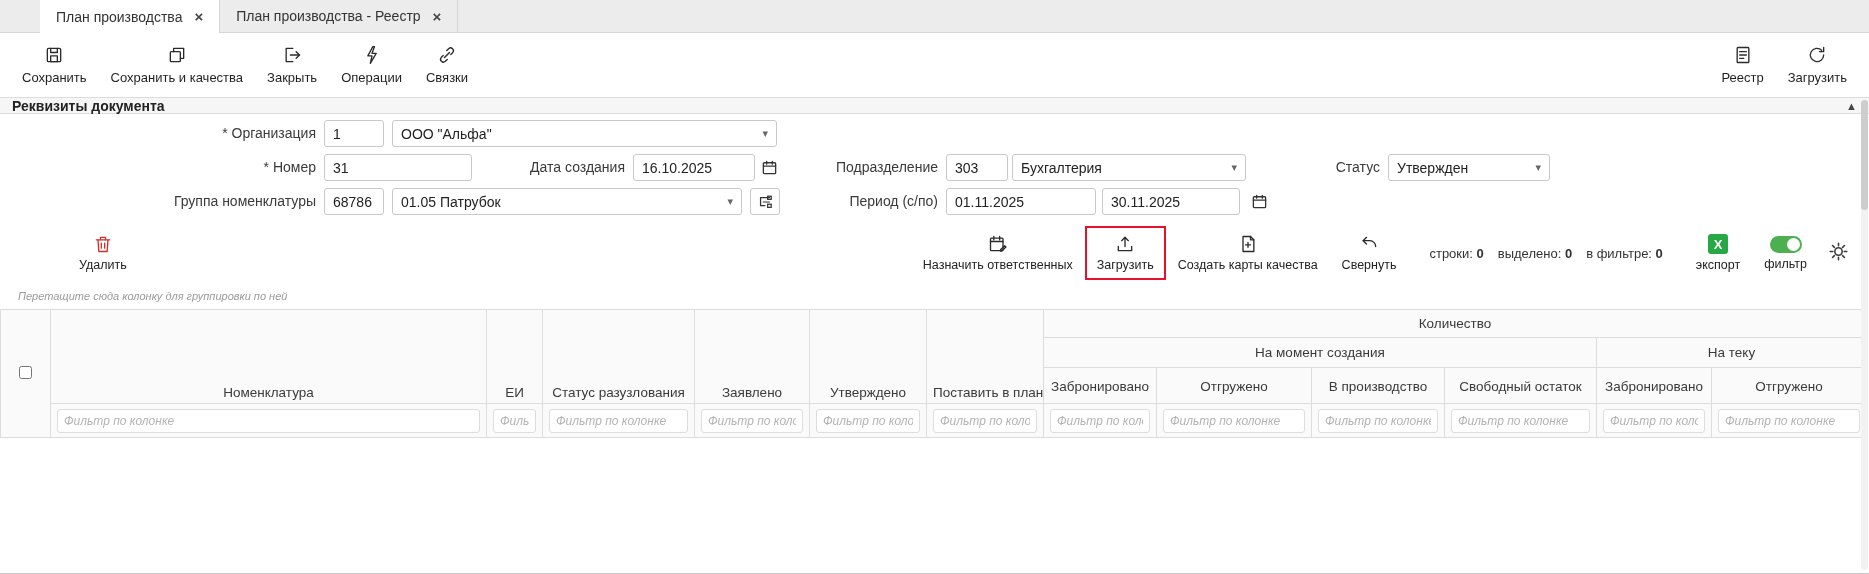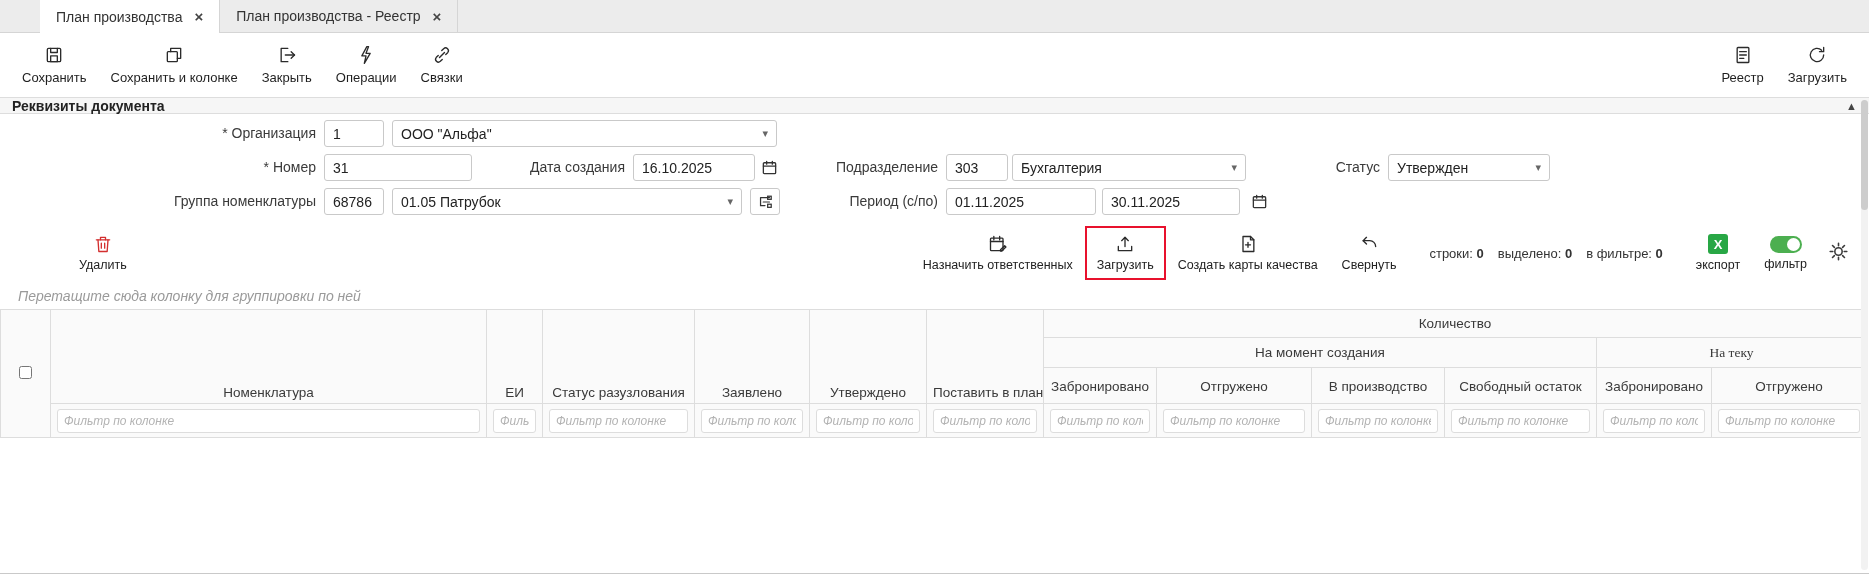--- a/index.html
+++ b/index.html
@@ -62,30 +62,30 @@
   .rcluster { margin-left:auto; display:flex; align-items:center; gap:6px; }
   .counts { display:flex; align-items:center; gap:14px; font-size:13px; color:#333; margin:0 18px; white-space:nowrap; }
   .counts b { font-weight:bold; }
   .xlicon { width:20px; height:20px; background:#28a745; border-radius:3px; color:#fff; font-size:13px; font-weight:bold; display:flex; align-items:center; justify-content:center; }
   .toggle { width:32px; height:17px; border-radius:9px; background:#4caf50; position:relative; }
   .toggle .knob { position:absolute; top:2px; right:2px; width:13px; height:13px; border-radius:50%; background:#fff; }
   .gearbtn { padding:6px; cursor:pointer; }
   .gearbtn svg { stroke:#3a3a3a; fill:none; stroke-width:1.8; stroke-linecap:round; }
 
   
-  .grouphint { height:27px; display:flex; align-items:center; padding-left:18px; font-size:14px; font-style:italic; color:#9a9a9a; background:#fff; }
+  .grouphint { height:27px; display:flex; align-items:center; padding-left:18px; font-size:11px; font-style:italic; color:#9a9a9a; background:#fff; }
 
   
   table.grid { border-collapse:collapse; table-layout:fixed; width:1866px; }
   table.grid th { border:1px solid #ddd; background:#fafafa; font-weight:normal; font-size:13.5px; color:#3a3a3a; padding:3px 6px; text-align:center; overflow:hidden; white-space:nowrap; }
   tr.h1 { height:28px; } tr.h2 { height:30px; } tr.h3 { height:36px; } tr.hf { height:34px; }
   th.span3 { vertical-align:bottom; padding-bottom:9px; }
   tr.h3 th { vertical-align:bottom; padding-bottom:9px; }
   th.chk { vertical-align:middle; }
-  th.cur { text-align:left; padding-left:222px;font-family:Liberation Serif, serif; }
+  th.cur { text-align:left; padding-left:222px; }
   .filter { width:100%; height:24px; border:1px solid #ddd; border-radius:3px; padding:0 6px; font-size:12px; color:#333; font-family:"Liberation Sans", sans-serif; background:#fff; }
   .filter::placeholder { font-style:italic; color:#b3b3b3; }
 
   
   .vscroll { position:absolute; top:100px; bottom:3px; right:1px; width:7px; background:#f2f2f2; border-radius:4px; }
   .vthumb { position:absolute; top:0; left:0; width:7px; height:110px; background:#cdcdcd; border-radius:4px; }
 </style>
 </head>
 <body>
 
@@ -113,21 +113,21 @@
       </span>
       <span>Сохранить</span>
     </div>
     <div class="tbtn">
       <span class="ticon">
         <svg width="20" height="20" viewBox="0 0 24 24">
             <rect x="4" y="8" width="12" height="12" rx="1"></rect>
             <path d="M8 8V4h12v12h-4"></path>
           </svg>
       </span>
-      <span>Сохранить и колонке</span>
+      <span>Сохранить и качества</span>
     </div>
     <div class="tbtn">
       <span class="ticon">
         <svg width="20" height="20" viewBox="0 0 24 24">
             <path d="M13 4H5v16h8"></path>
             <path d="M10 12h11"></path>
             <path d="M17 8l4 4-4 4"></path>
           </svg>
       </span>
       <span>Закрыть</span>

